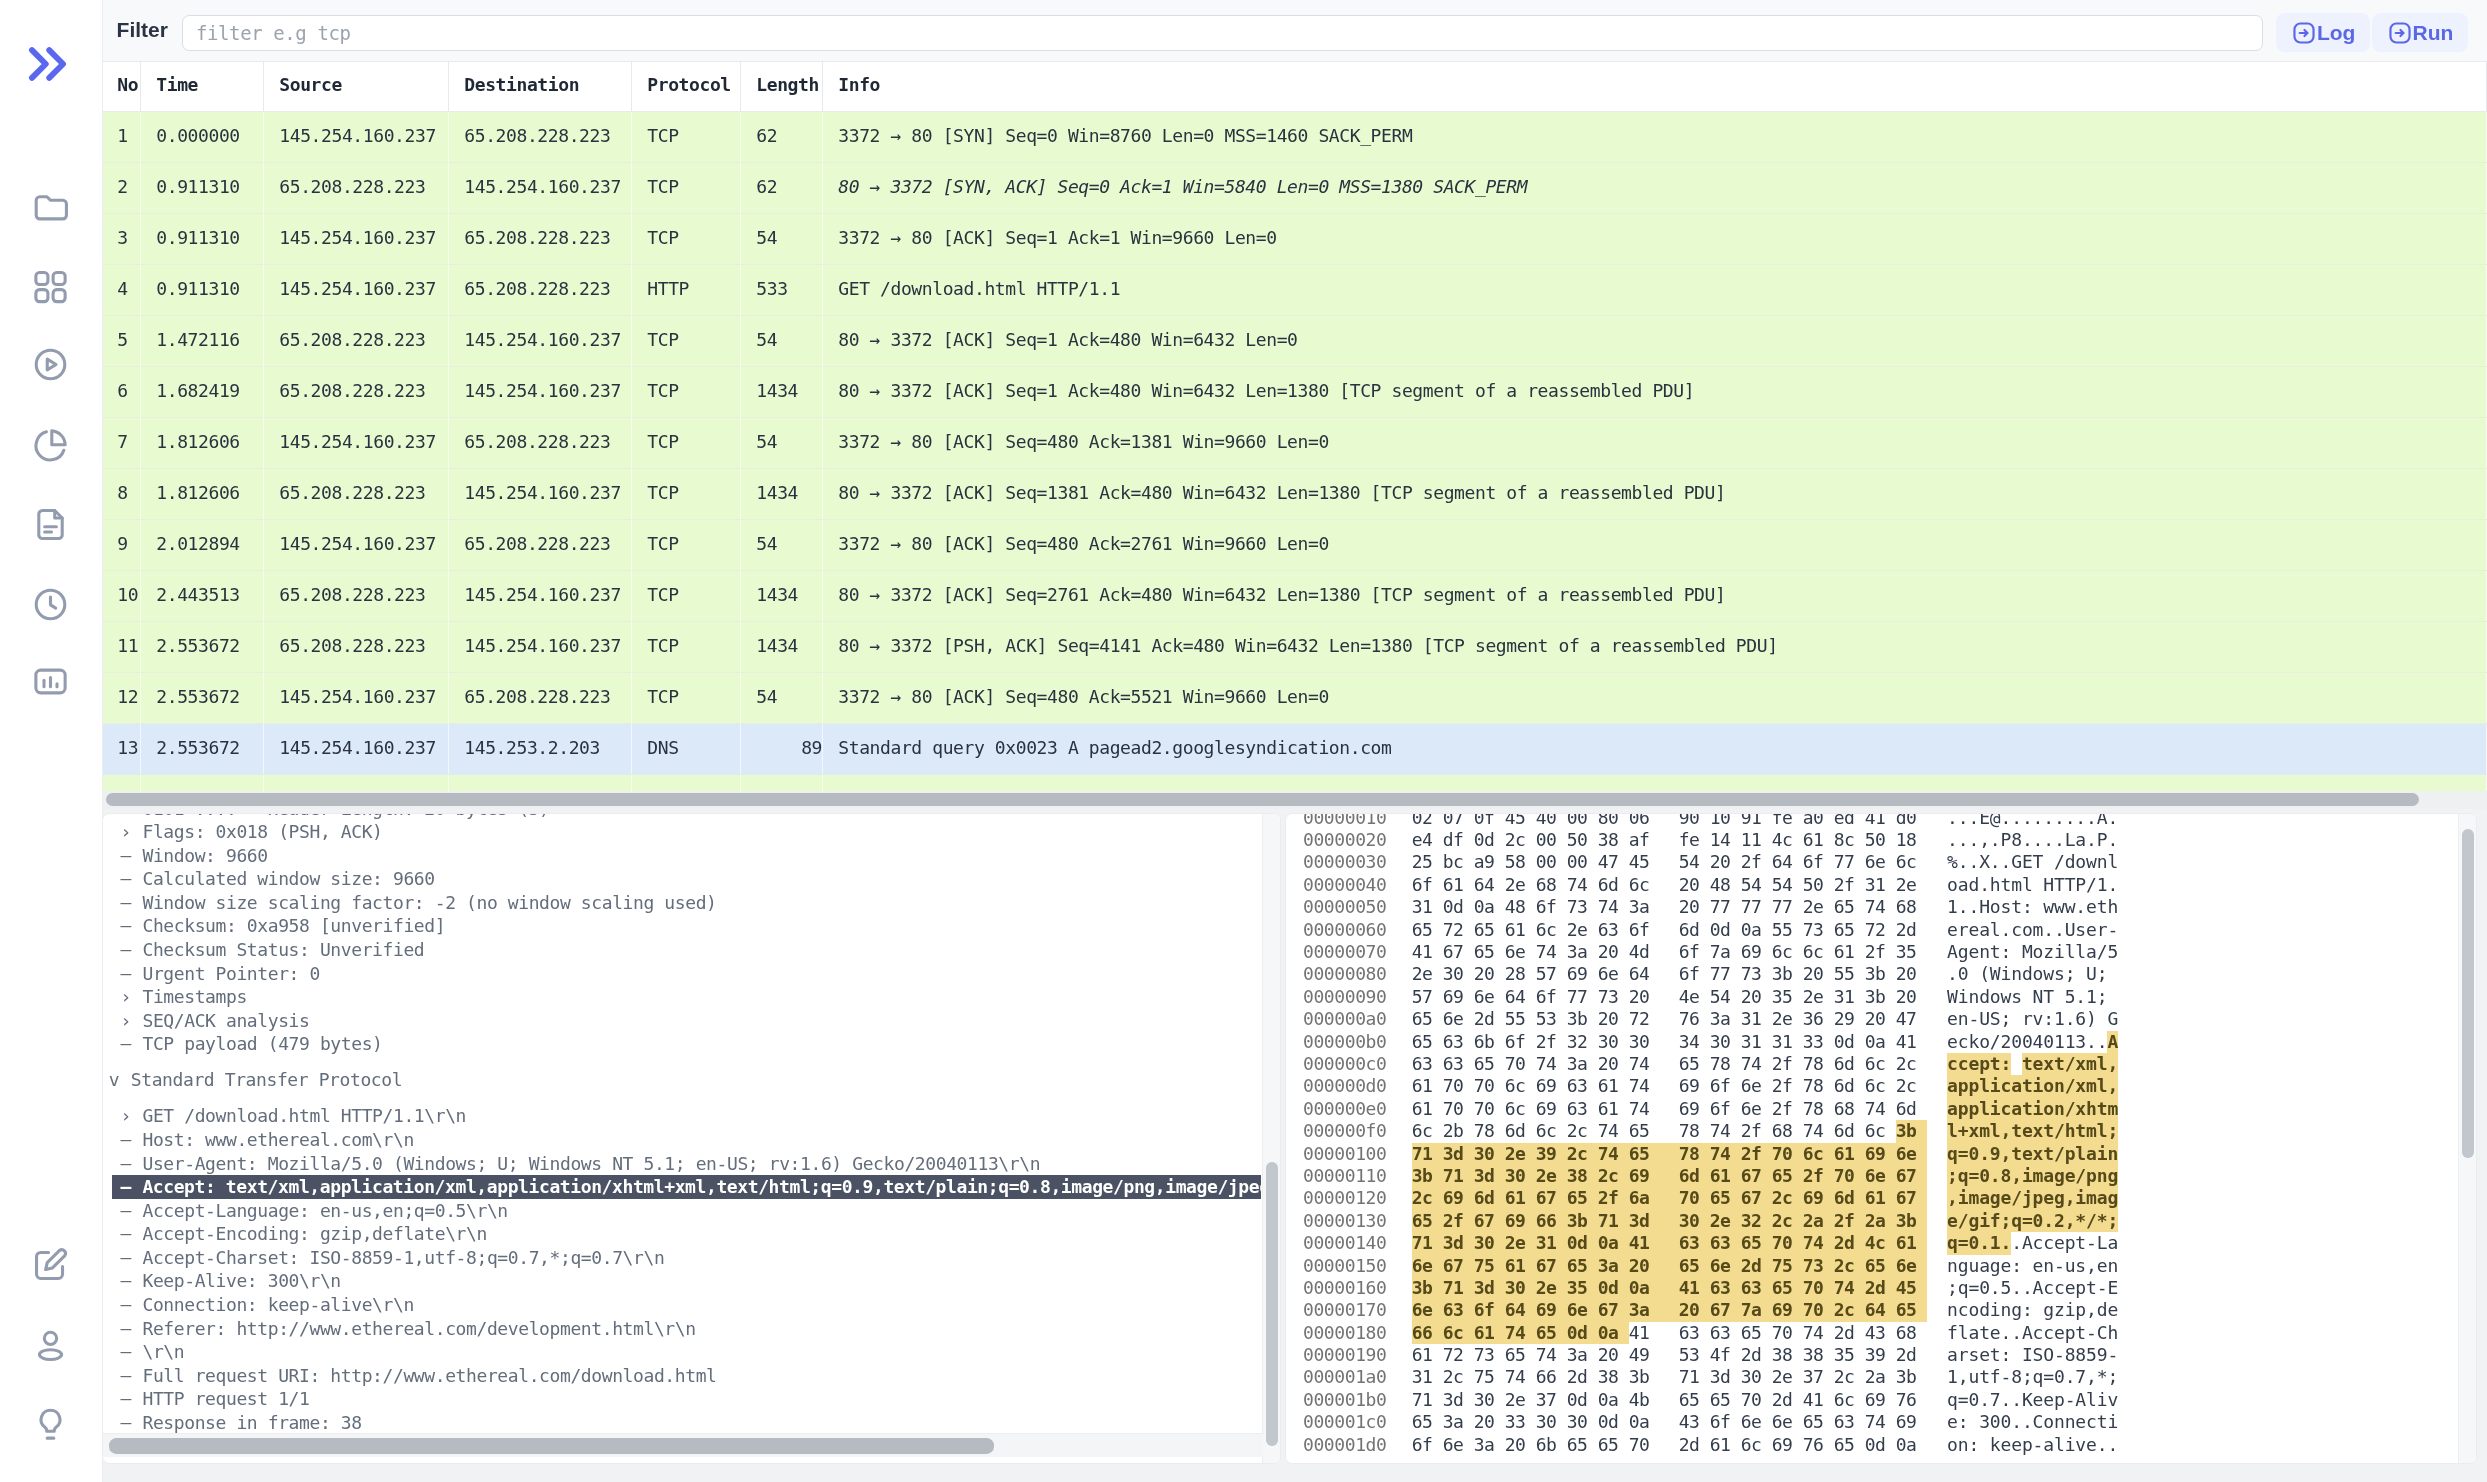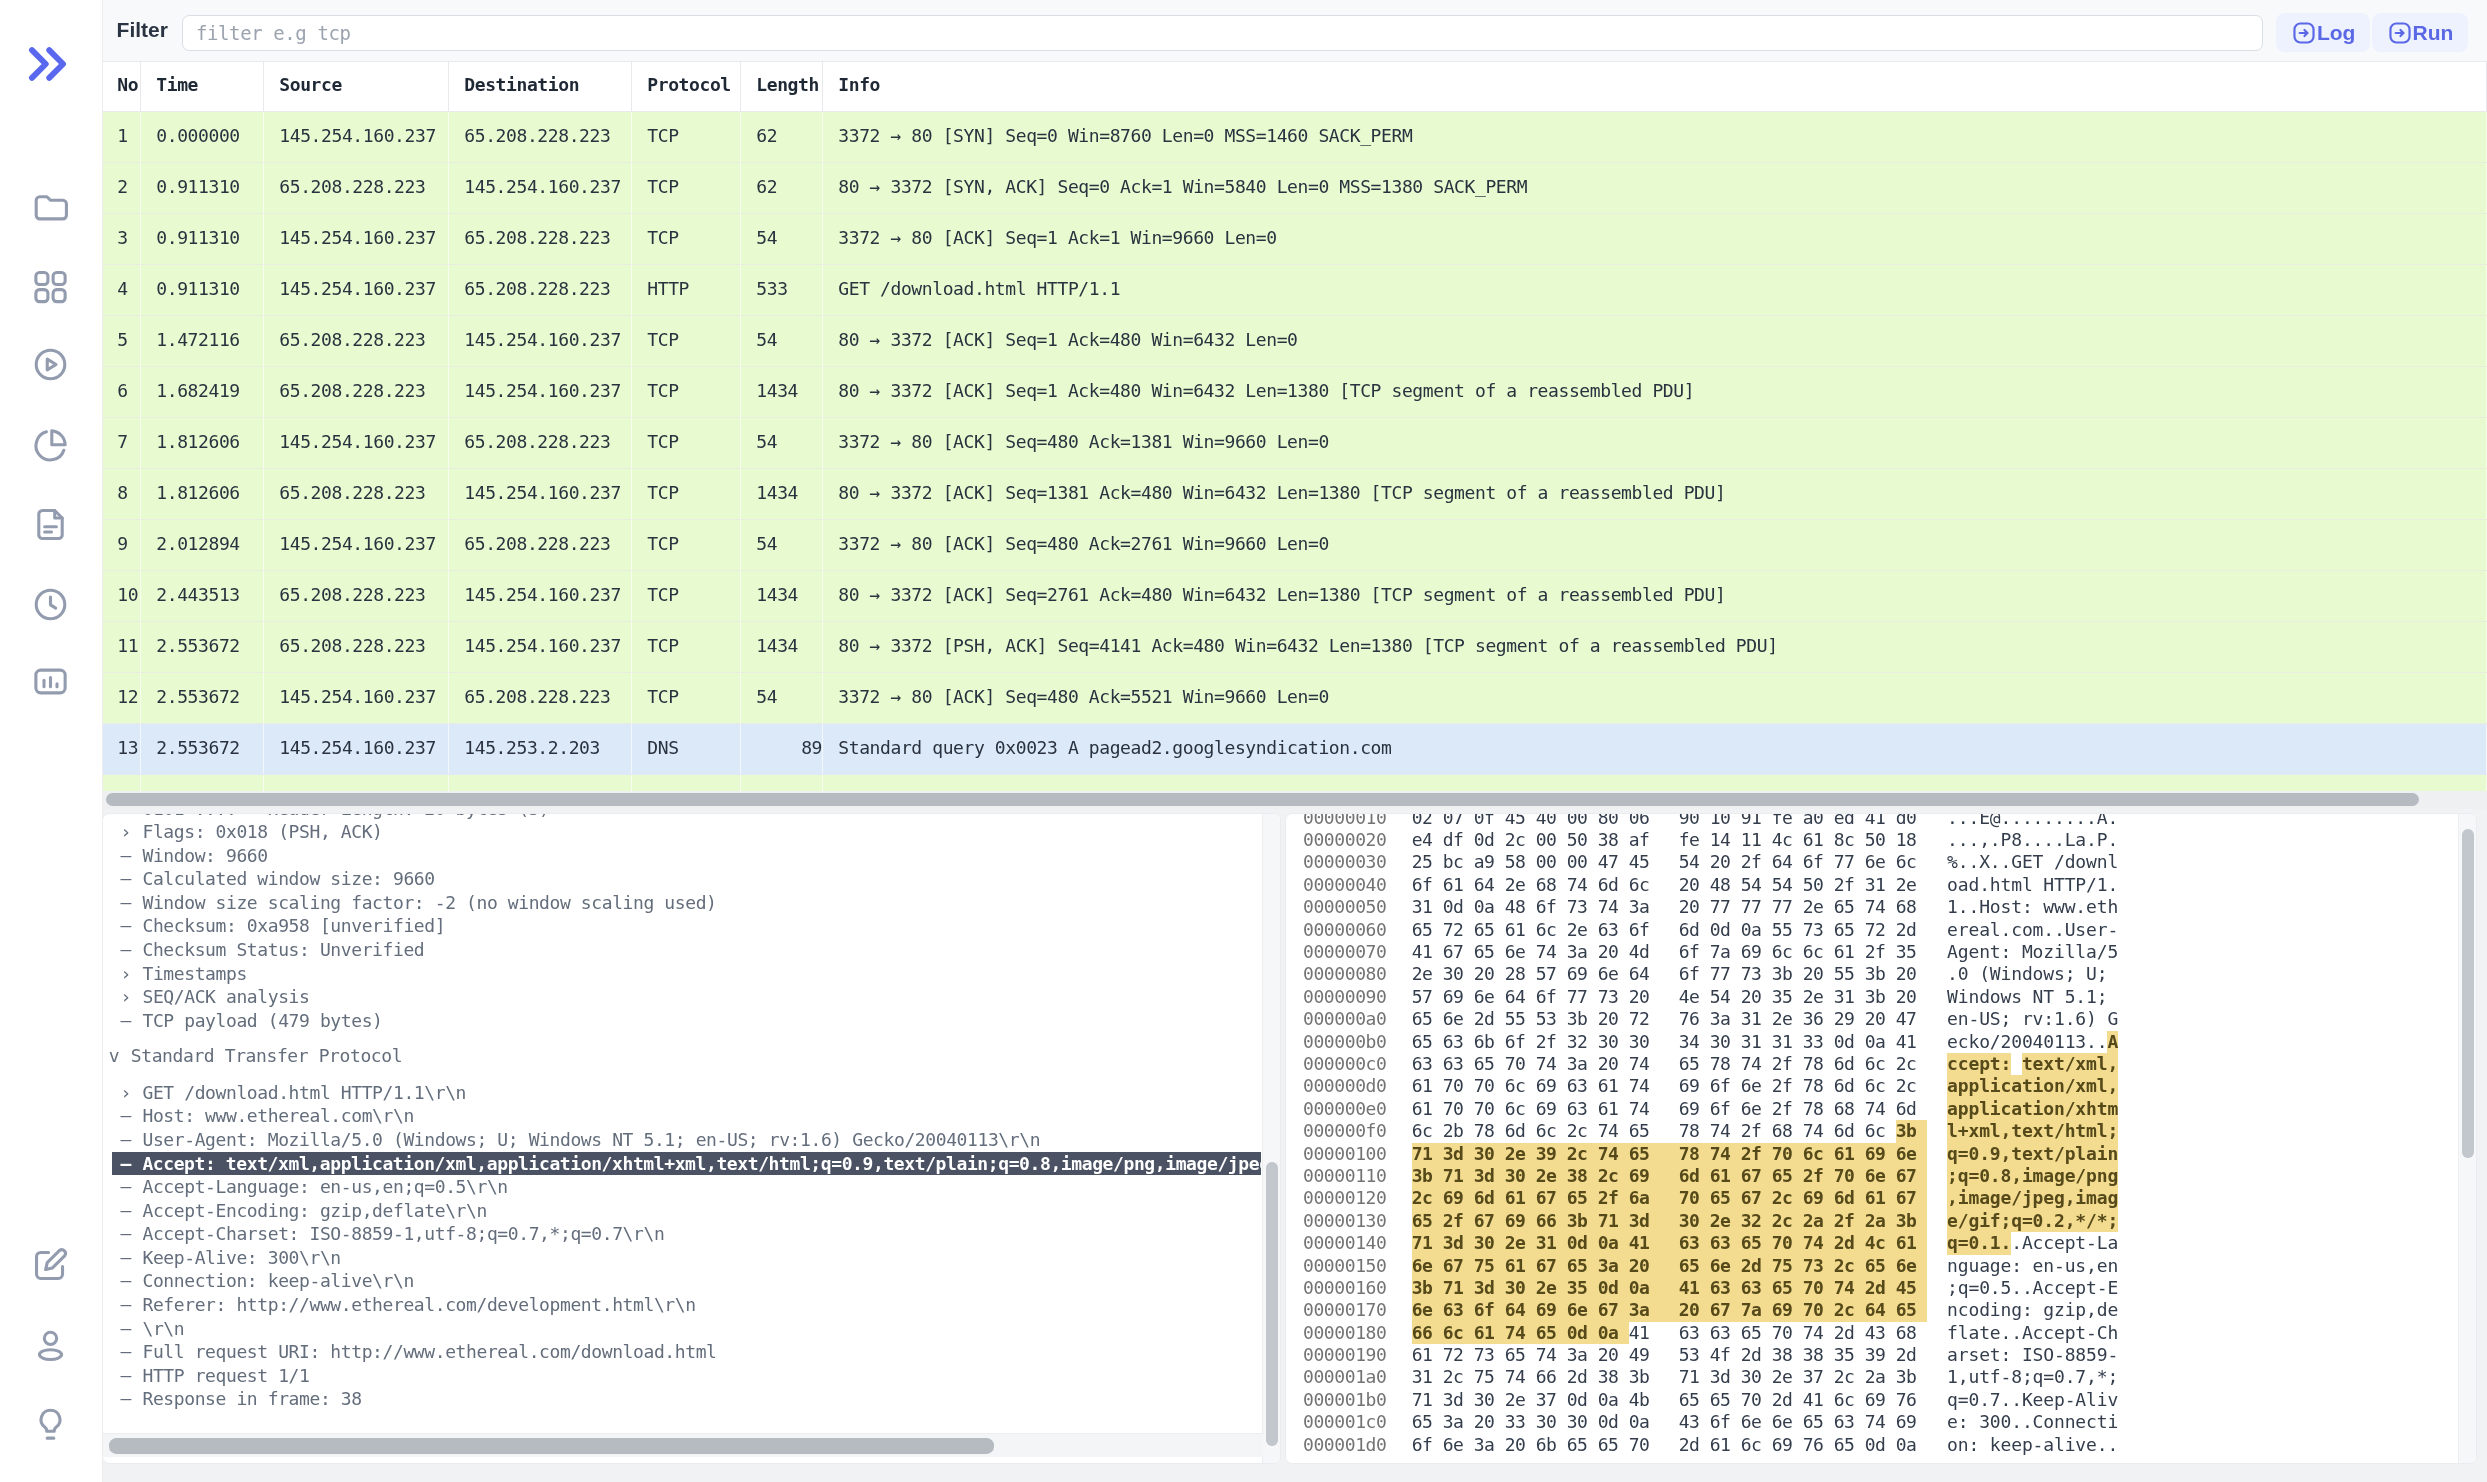--- a/index.html
+++ b/index.html
@@ -164,21 +164,21 @@
         <div class="tcell" style="width: 82px;">62</div>
         <div class="tcell" style="width: 1664px;">3372 → 80 [SYN] Seq=0 Win=8760 Len=0 MSS=1460 SACK_PERM</div>
       </div>
       <div class="trow">
         <div class="tcell" style="width: 39px;">2</div>
         <div class="tcell" style="width: 123px;">0.911310</div>
         <div class="tcell" style="width: 185px;">65.208.228.223</div>
         <div class="tcell" style="width: 183px;">145.254.160.237</div>
         <div class="tcell" style="width: 109px;">TCP</div>
         <div class="tcell" style="width: 82px;">62</div>
-        <div class="tcell" style="width: 1664px;">80 → 3372 [SYN, ACK] Seq=0 Ack=1 Win=5840 Len=0 MSS=1380 SACK_PERM</div>
+        <div class="tcell" style="width: 1664px; font-style: italic;">80 → 3372 [SYN, ACK] Seq=0 Ack=1 Win=5840 Len=0 MSS=1380 SACK_PERM</div>
       </div>
       <div class="trow">
         <div class="tcell" style="width: 39px;">3</div>
         <div class="tcell" style="width: 123px;">0.911310</div>
         <div class="tcell" style="width: 185px;">145.254.160.237</div>
         <div class="tcell" style="width: 183px;">65.208.228.223</div>
         <div class="tcell" style="width: 109px;">TCP</div>
         <div class="tcell" style="width: 82px;">54</div>
         <div class="tcell" style="width: 1664px;">3372 → 80 [ACK] Seq=1 Ack=1 Win=9660 Len=0</div>
       </div>
@@ -290,20 +290,21 @@
 
 <div class="pane" id="detailpane">
   <div id="detail-lines">
       <div class="dline"><span class="pfx">–</span><span>0101 .... = Header Length: 20 bytes (5)</span></div>
       <div class="dline"><span class="pfx">›</span><span>Flags: 0x018 (PSH, ACK)</span></div>
       <div class="dline"><span class="pfx">–</span><span>Window: 9660</span></div>
       <div class="dline"><span class="pfx">–</span><span>Calculated window size: 9660</span></div>
       <div class="dline"><span class="pfx">–</span><span>Window size scaling factor: -2 (no window scaling used)</span></div>
       <div class="dline"><span class="pfx">–</span><span>Checksum: 0xa958 [unverified]</span></div>
       <div class="dline"><span class="pfx">–</span><span>Checksum Status: Unverified</span></div>
+      <div class="dline"><span class="pfx">–</span><span>Urgent Pointer: 0</span></div>
       <div class="dline"><span class="pfx">›</span><span>Timestamps</span></div>
       <div class="dline"><span class="pfx">›</span><span>SEQ/ACK analysis</span></div>
       <div class="dline"><span class="pfx">–</span><span>TCP payload (479 bytes)</span></div>
       <div class="dline root"><span class="pfx">v</span><span>Standard Transfer Protocol</span></div>
       <div class="dline"><span class="pfx">›</span><span>GET /download.html HTTP/1.1\r\n</span></div>
       <div class="dline"><span class="pfx">–</span><span>Host: www.ethereal.com\r\n</span></div>
       <div class="dline"><span class="pfx">–</span><span>User-Agent: Mozilla/5.0 (Windows; U; Windows NT 5.1; en-US; rv:1.6) Gecko/20040113\r\n</span></div>
       <div class="dline sel"><span class="pfx">–</span><span>Accept: text/xml,application/xml,application/xhtml+xml,text/html;q=0.9,text/plain;q=0.8,image/png,image/jpeg,image/gif;q=0.2,*/*;q=0.1\r\n</span></div>
       <div class="dline"><span class="pfx">–</span><span>Accept-Language: en-us,en;q=0.5\r\n</span></div>
       <div class="dline"><span class="pfx">–</span><span>Accept-Encoding: gzip,deflate\r\n</span></div>

